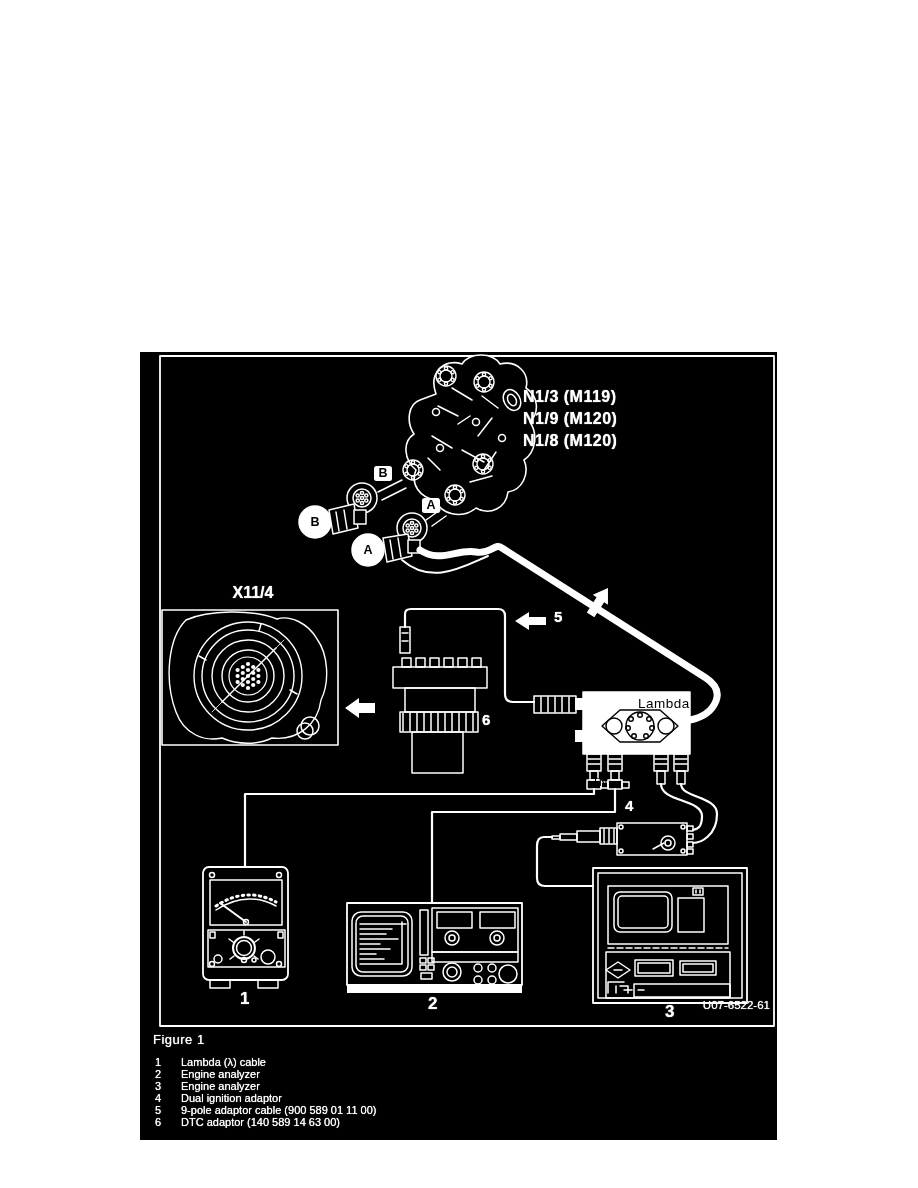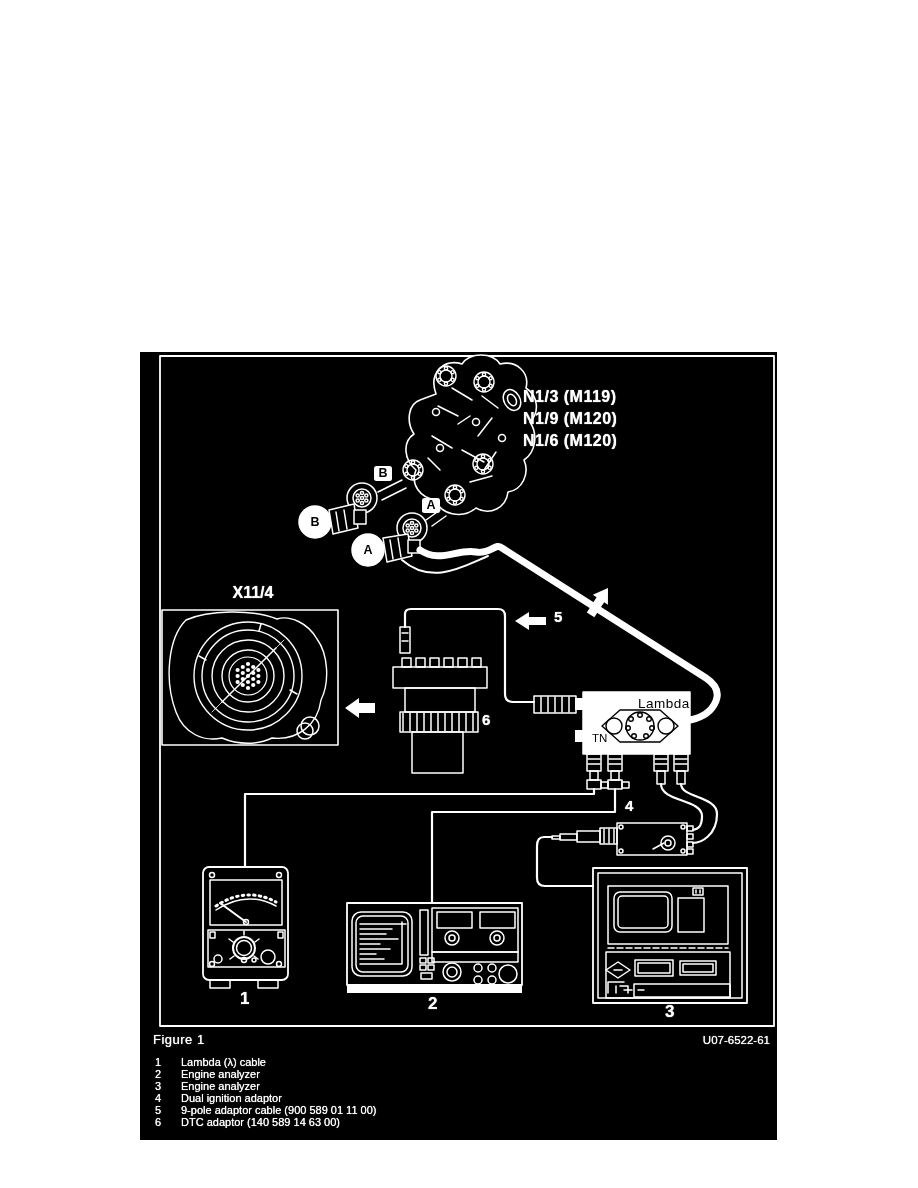--- a/index.html
+++ b/index.html
@@ -9,21 +9,21 @@
   .lbl{position:absolute;color:#fff;white-space:nowrap;text-shadow:0 0 1px #fff;}
   .lbl.black{color:#000;text-shadow:none;}
   .modlabels{left:383px;top:34px;font-size:16px;font-weight:bold;line-height:22px;letter-spacing:.5px;}
   .x11{left:63px;top:232px;width:100px;text-align:center;font-size:16px;font-weight:bold;}
   .callout{font-size:15px;font-weight:bold;}
   .bignum{font-size:17px;font-weight:bold;}
   .abtag{position:absolute;width:18px;text-align:center;color:#000;font-size:12.5px;font-weight:bold;}
   .lambda-title{left:450px;top:344px;font-size:13.5px;letter-spacing:.5px;margin-left:48px;}
   .tn{left:452px;top:380px;font-size:11.5px;}
   .caption{left:13px;top:680px;font-size:13px;letter-spacing:.5px;}
-  .figcode{right:7px;top:682px;font-size:11.5px;position:absolute;color:#fff;text-shadow:0 0 1px #fff;text-align:right;}
+  .figcode{right:7px;top:647px;font-size:11.5px;position:absolute;color:#fff;text-shadow:0 0 1px #fff;text-align:right;}
   .legend{position:absolute;left:13px;top:705px;width:460px;}
   .legend .row{display:flex;font-size:11px;line-height:11.9px;color:#fff;text-shadow:0 0 .8px #fff;}
   .legend .num{width:26px;flex:0 0 26px;padding-left:2px;}
 </style>
 </head>
 <body>
 
 <div id="panel">
 
 <svg viewBox="0 0 637 796" width="637" height="796" xmlns="http://www.w3.org/2000/svg">
@@ -272,27 +272,27 @@
     <rect x="540" y="609" width="36" height="14"></rect>
         <rect x="543" y="612" width="30" height="8"></rect>
     <rect x="494" y="632" width="96" height="13"></rect>
         <path d="M498,638 H504"></path>
   </g>
 </svg>
 
   <div class="lbl modlabels">
     <div>N1/3 (M119)</div>
     <div>N1/9 (M120)</div>
-    <div>N1/6 (M120)</div>
+    <div>N1/8 (M120)</div>
   </div>
 
   <div class="lbl x11">X11/4</div>
 
   <div class="lbl black lambda-title" style="position:absolute;">Lambda</div>
-  <div class="lbl black tn" style="position:absolute;">TN</div>
+  <div class="lbl black tn" style="position:absolute;margin-top:44px;">TN</div>
 
   <div class="lbl callout" style="left:414px;top:256px;">5</div>
   <div class="lbl callout" style="left:342px;top:359px;">6</div>
   <div class="lbl callout" style="left:485px;top:445px;">4</div>
   <div class="lbl bignum" style="left:100px;top:637px;">1</div>
   <div class="lbl bignum" style="left:288px;top:642px;">2</div>
   <div class="lbl bignum" style="left:525px;top:650px;">3</div>
 
   <div class="abtag" style="left:234px;top:114px;">B</div>
   <div class="abtag" style="left:282px;top:146px;">A</div>

